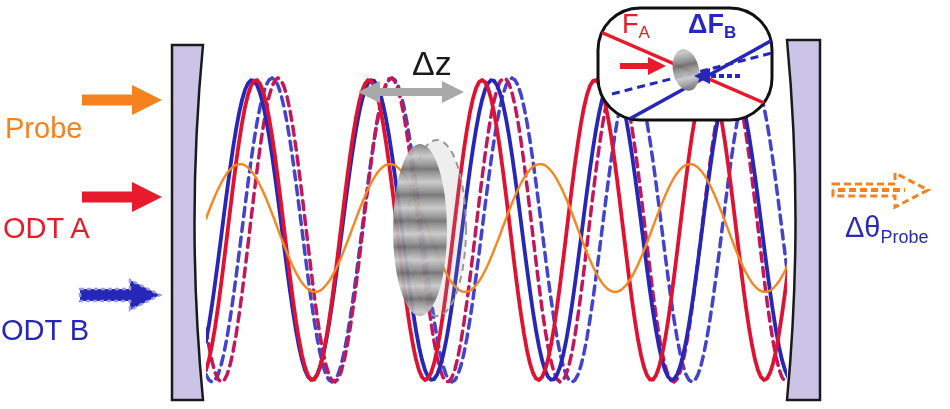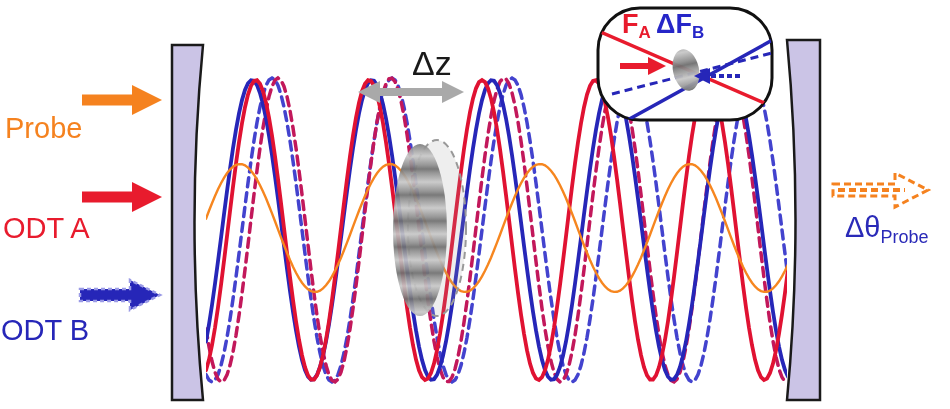--- a/index.html
+++ b/index.html
@@ -21,22 +21,22 @@
   .lbl sub, .sub{
     font-size:18px;
     position:relative;
     top:6px;
   }
   .lbl-probe{left:5px;top:114px;color:#F5821F;}
   .lbl-odta{left:3px;top:214px;color:#E81B2D;}
   .lbl-odtb{left:1px;top:316px;color:#2626B8;}
   .lbl-dz{left:392px;top:46px;color:#1a1a1a;font-size:34px;font-weight:500;margin-left:20px;}
   .lbl-dtheta{left:845px;top:213px;color:#2A2AB8;text-align:right;}
-  .lbl-fa{left:622px;top:11px;color:#E81B2D;font-size:27px;font-weight:bold;}
-  .lbl-fb{left:656px;top:11px;color:#2626C8;font-size:27px;font-weight:bold;}
+  .lbl-fa{left:622px;top:11px;color:#E81B2D;font-size:27px;font-weight:normal;}
+  .lbl-fb{left:688px;top:11px;color:#2626C8;font-size:27px;font-weight:bold;}
   .lbl-fa .sub{font-size:17px;top:5px;}
   .lbl-fb .sub{font-size:17px;top:5px;}
   #waves{mix-blend-mode:multiply;}
 </style>
 </head>
 <body>
 
 <div class="stage">
 
   <svg width="950" height="409" viewBox="0 0 950 409">

